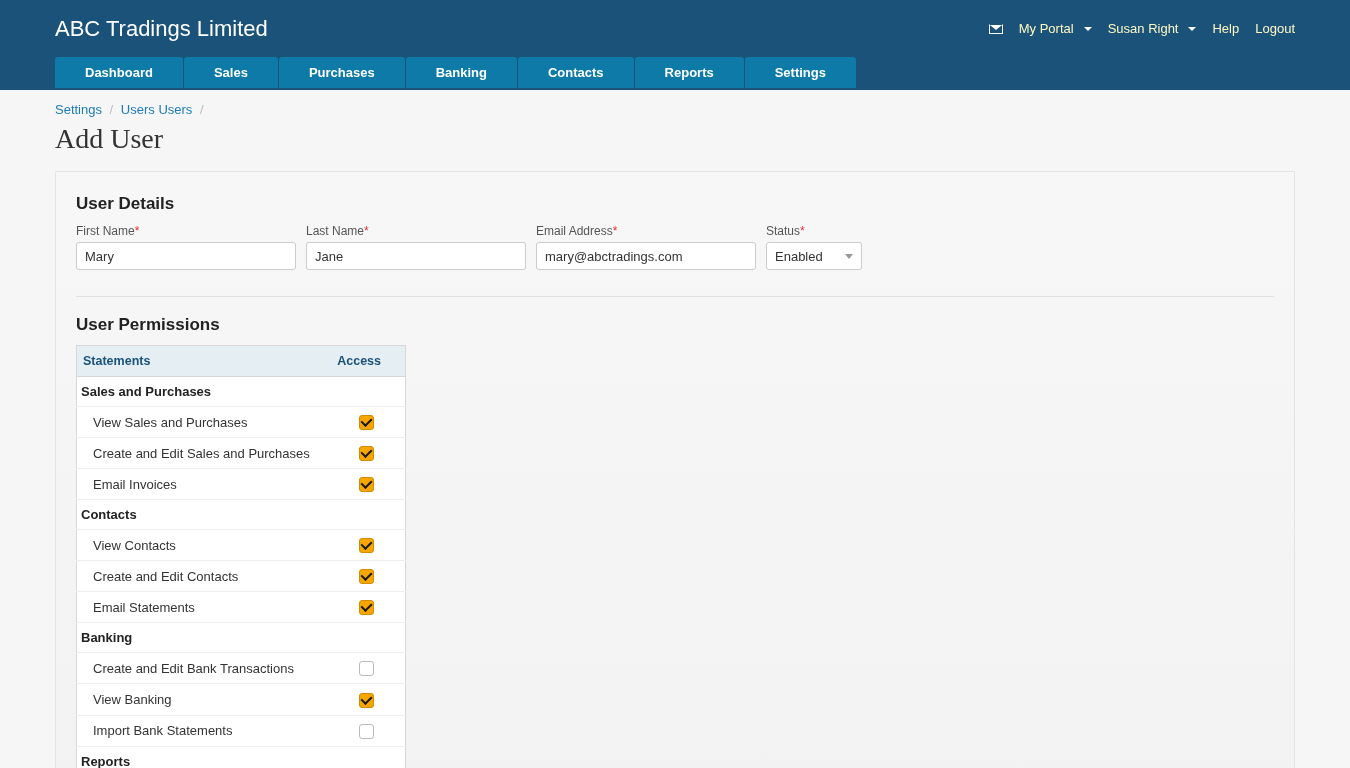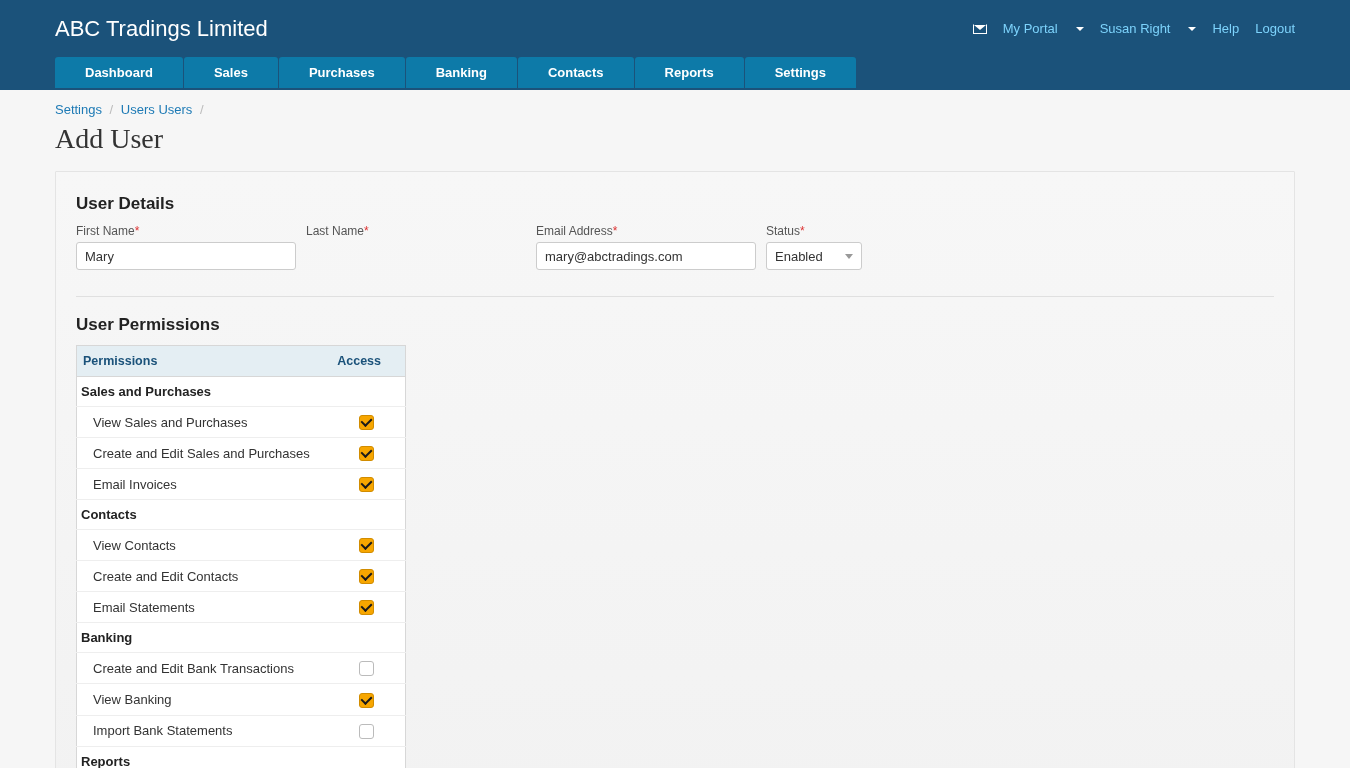--- a/index.html
+++ b/index.html
@@ -13,21 +13,21 @@
   background: #1b527a;
   color: #fff;
   height: 57px;
   display: flex;
   align-items: center;
   padding: 0 55px;
   justify-content: space-between;
 }
 .company-name { font-size: 22px; font-weight: 400; color: #fff; }
 .top-right { display: flex; align-items: center; gap: 16px; font-size: 13px; }
-.top-right .item { display: inline-flex; align-items: center; gap: 16px; cursor: pointer; color: #7dd3fc; justify-content: center; }
+.top-right .item { display: inline-flex; align-items: center; gap: 8px; cursor: pointer; color: #fef9c3; justify-content: center; }
 .caret {
   display: inline-block;
   width: 0; height: 0;
   border-left: 4px solid transparent;
   border-right: 4px solid transparent;
   border-top: 4px solid #fff;
   margin-left: 2px;
 }
 .mail-icon {
   width: 14px; height: 10px;
@@ -204,20 +204,21 @@
   <div class="panel">
     <div class="section-title">User Details</div>
 
     <div class="form-row">
       <div class="form-group fg-first">
         <label><span>First Name</span><span class="req">*</span></label>
         <input type="text" value="Mary" style="">
       </div>
       <div class="form-group fg-last">
         <label><span>Last Name</span><span class="req">*</span></label>
+        <input type="text" value="Jane" style="">
       </div>
       <div class="form-group fg-email">
         <label><span>Email Address</span><span class="req">*</span></label>
         <input type="text" value="mary@abctradings.com" style="">
       </div>
       <div class="form-group fg-status">
         <label><span>Status</span><span class="req">*</span></label>
         <div class="select">
           <span>Enabled</span>
           <span class="sel-caret"></span>
@@ -226,21 +227,21 @@
     </div>
 
     <hr class="divider">
 
     <div class="section-title">User Permissions</div>
 
     <div class="perm-table-wrap">
       <table class="perm-table">
         <thead>
           <tr>
-            <th>Permissions</th>
+            <th>Statements</th>
             <th class="access">Access</th>
           </tr>
         </thead>
         <tbody id="perm-body">
             <tr class="group-row">
               <td colspan="2">Sales and Purchases</td>
             </tr>
             <tr class="item-row">
               <td class="perm-label">View Sales and Purchases</td>
               <td class="access-cell"><span class="chk checked"></span></td>

